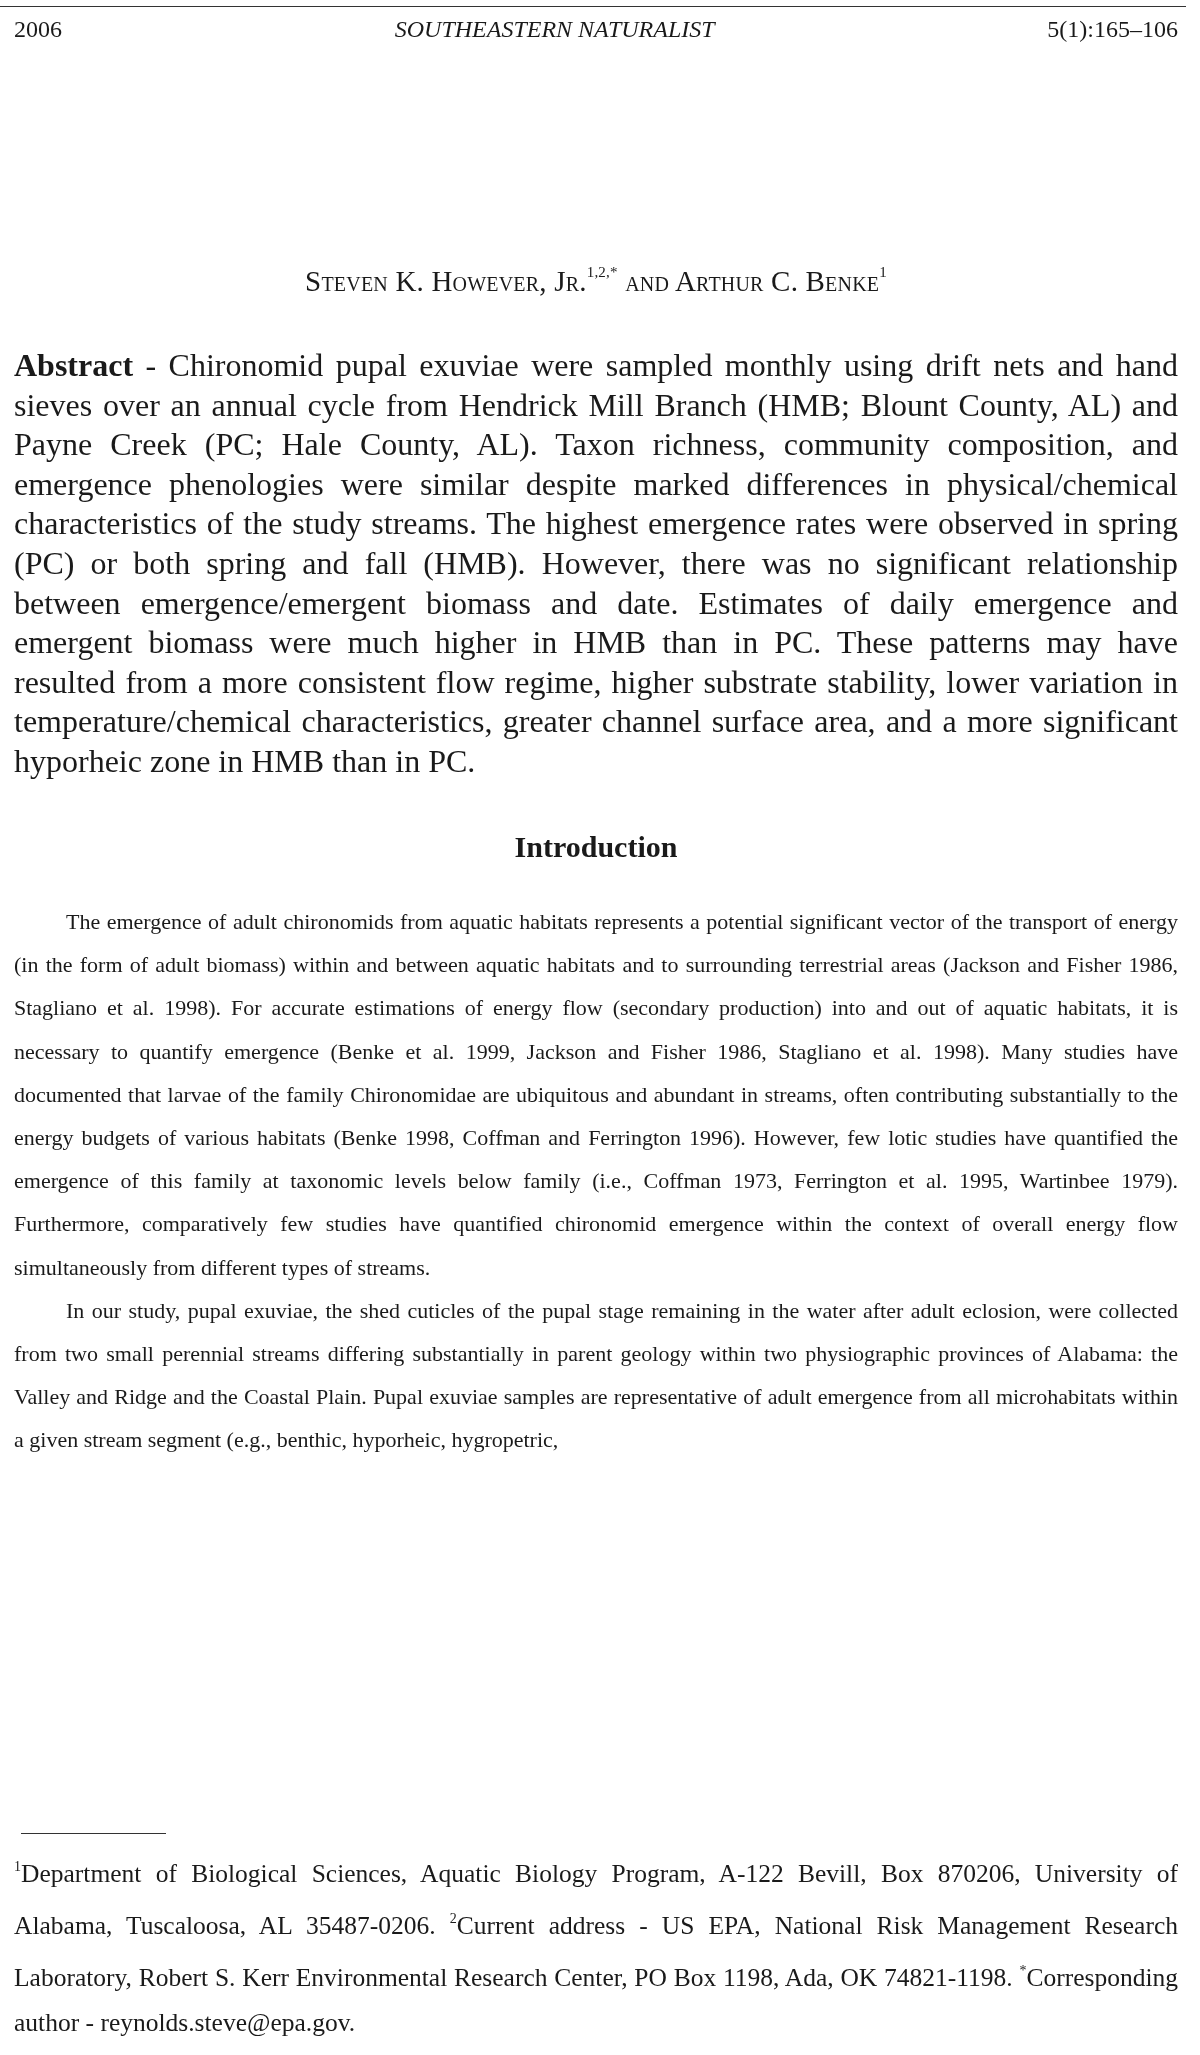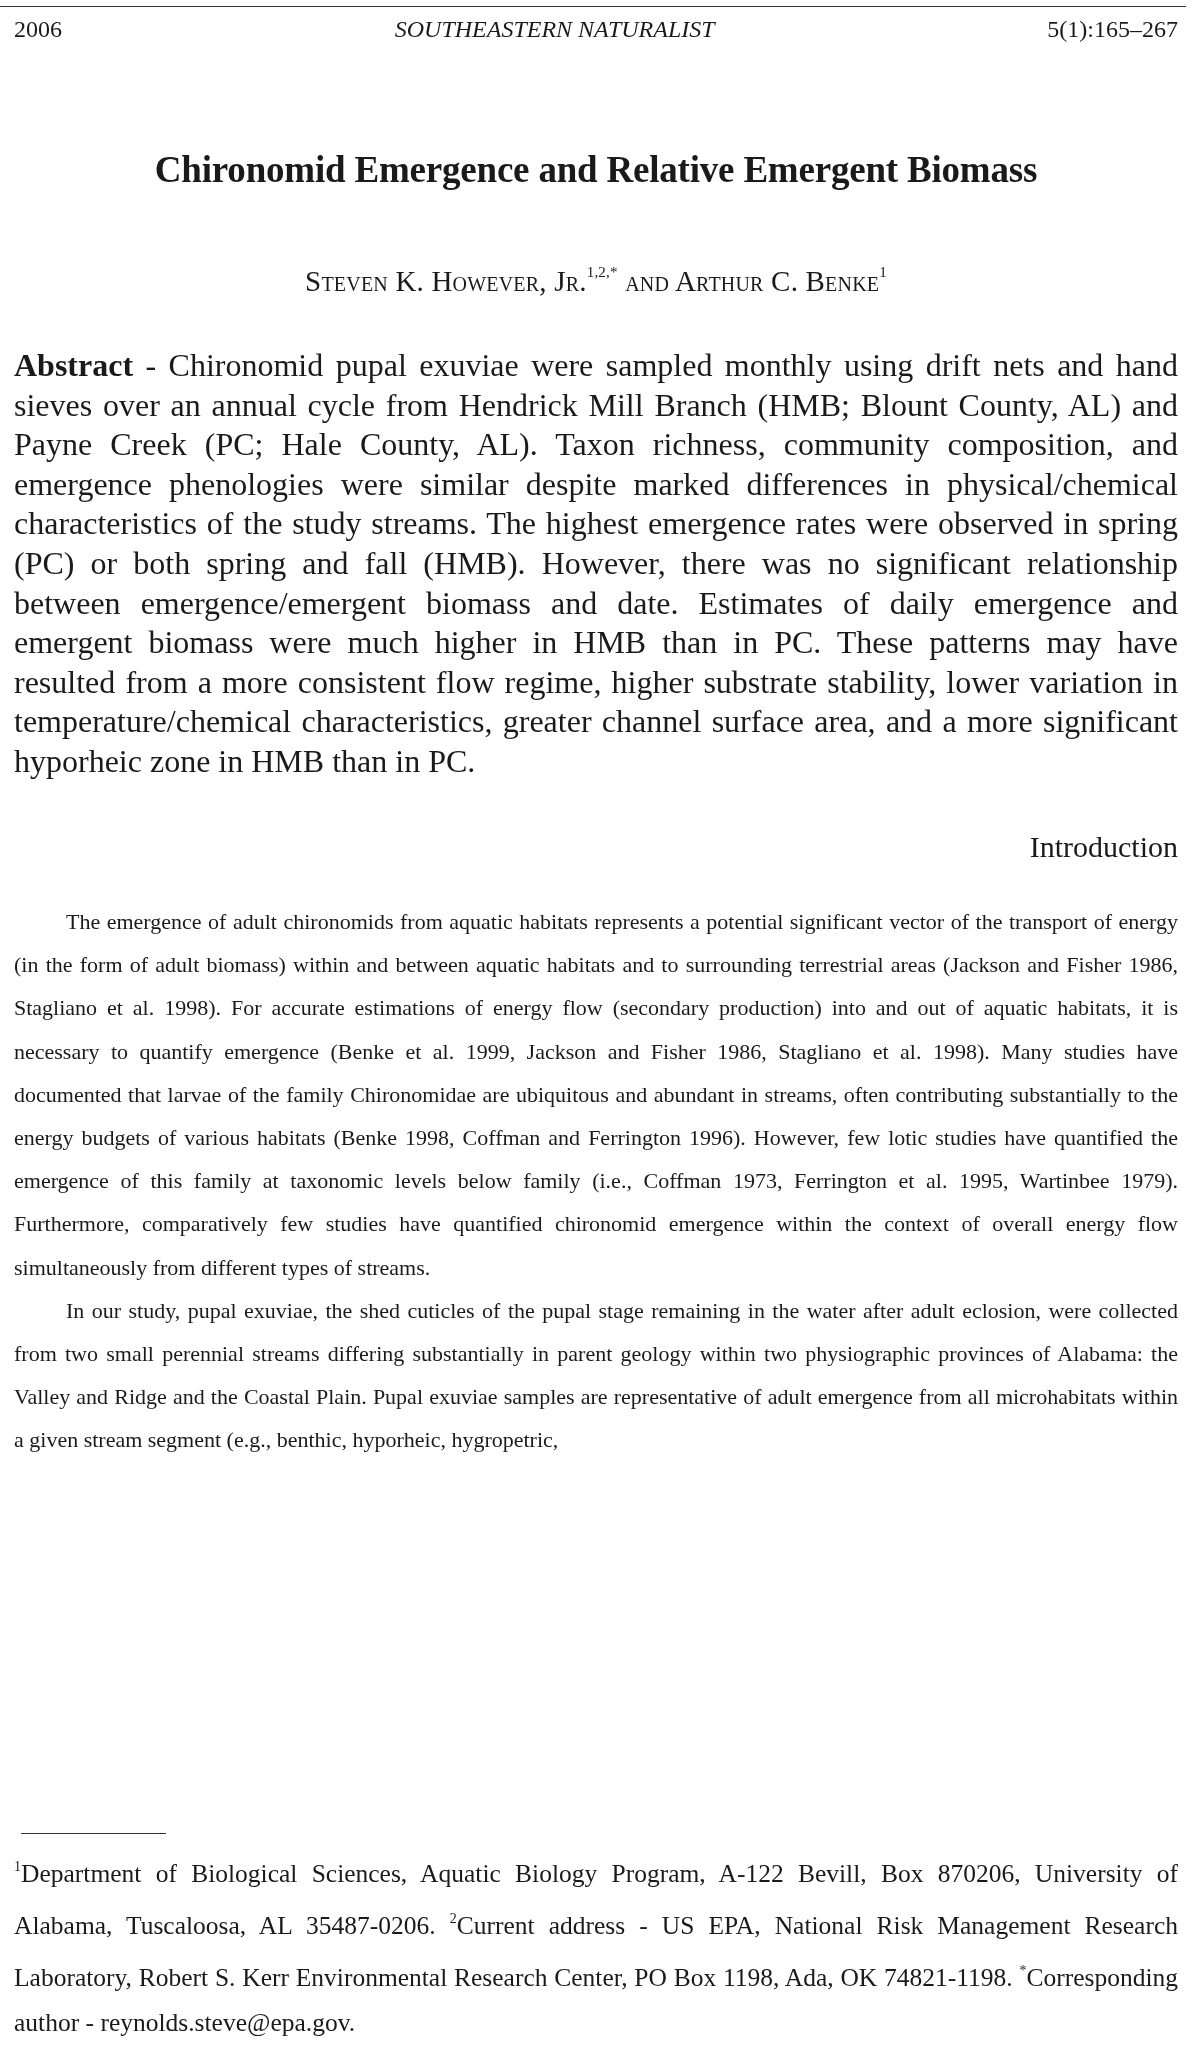--- a/index.html
+++ b/index.html
@@ -26,22 +26,22 @@
     position: absolute; top: 264px; left: 0; width: 1164px; text-align: center;
     font-size: 29px; font-variant: small-caps; letter-spacing: 0.2px;
   }
   .authors sup { font-size: 15px; font-variant: normal; vertical-align: 14px; }
   .abstract {
     position: absolute; top: 346px; left: 0; width: 1164px;
     font-size: 32px; line-height: 39.6px; text-align: justify; margin: 0;
   }
   .abstract b { font-weight: bold; }
   .section-heading {
-    position: absolute; top: 830px; left: 0; width: 1164px; text-align: right;
-    font-weight: normal; font-size: 30px; margin: 0;
+    position: absolute; top: 830px; left: 0; width: 1164px; text-align: center;
+    font-weight: bold; font-size: 30px; margin: 0;
   }
   .intro {
     position: absolute; top: 900px; left: 0; width: 1164px;
     font-size: 22px; line-height: 43.2px; text-align: justify; margin: 0;
   }
   .intro p { margin: 0; text-indent: 52px; }
   .fn-rule { position: absolute; top: 1833px; left: 7px; width: 145px; height: 1px; background: #333; }
   .footnotes {
     position: absolute; top: 1844px; left: 0; width: 1164px;
     font-size: 25.5px; line-height: 45px; text-align: justify; margin: 0;
@@ -51,25 +51,25 @@
 </head>
 <body>
 
 <div class="top-rule"></div>
 
 <div class="page">
 
   <div class="running-head">
     <span>2006</span>
     <span class="journal">SOUTHEASTERN NATURALIST</span>
-    <span>5(1):165–267</span>
+    <span>5(1):165–106</span>
   </div>
 
   <h1 class="title">
-    <span>Chironomid Emergence and Relative Emergent Biomass</span><br>
+    <br>
   </h1>
 
   <div class="authors">
     <span>Steven K. However, Jr.</span><sup>1,2,*</sup><span> and </span><span>Arthur C. Benke</span><sup>1</sup>
   </div>
 
   <p class="abstract"><b>Abstract</b><span> - Chironomid pupal exuviae were sampled monthly using drift nets and hand sieves over an annual cycle from Hendrick Mill Branch (HMB; Blount County, AL) and Payne Creek (PC; Hale County, AL). Taxon richness, community composition, and emergence phenologies were similar despite marked differences in physical/chemical characteristics of the study streams. The highest emergence rates were observed in spring (PC) or both spring and fall (HMB). However, there was no significant relationship between emergence/emergent biomass and date. Estimates of daily emergence and emergent biomass were much higher in HMB than in PC. These patterns may have resulted from a more consistent flow regime, higher substrate stability, lower variation in temperature/chemical characteristics, greater channel surface area, and a more significant hyporheic zone in HMB than in PC.</span></p>
 
   <h2 class="section-heading">Introduction</h2>
 

